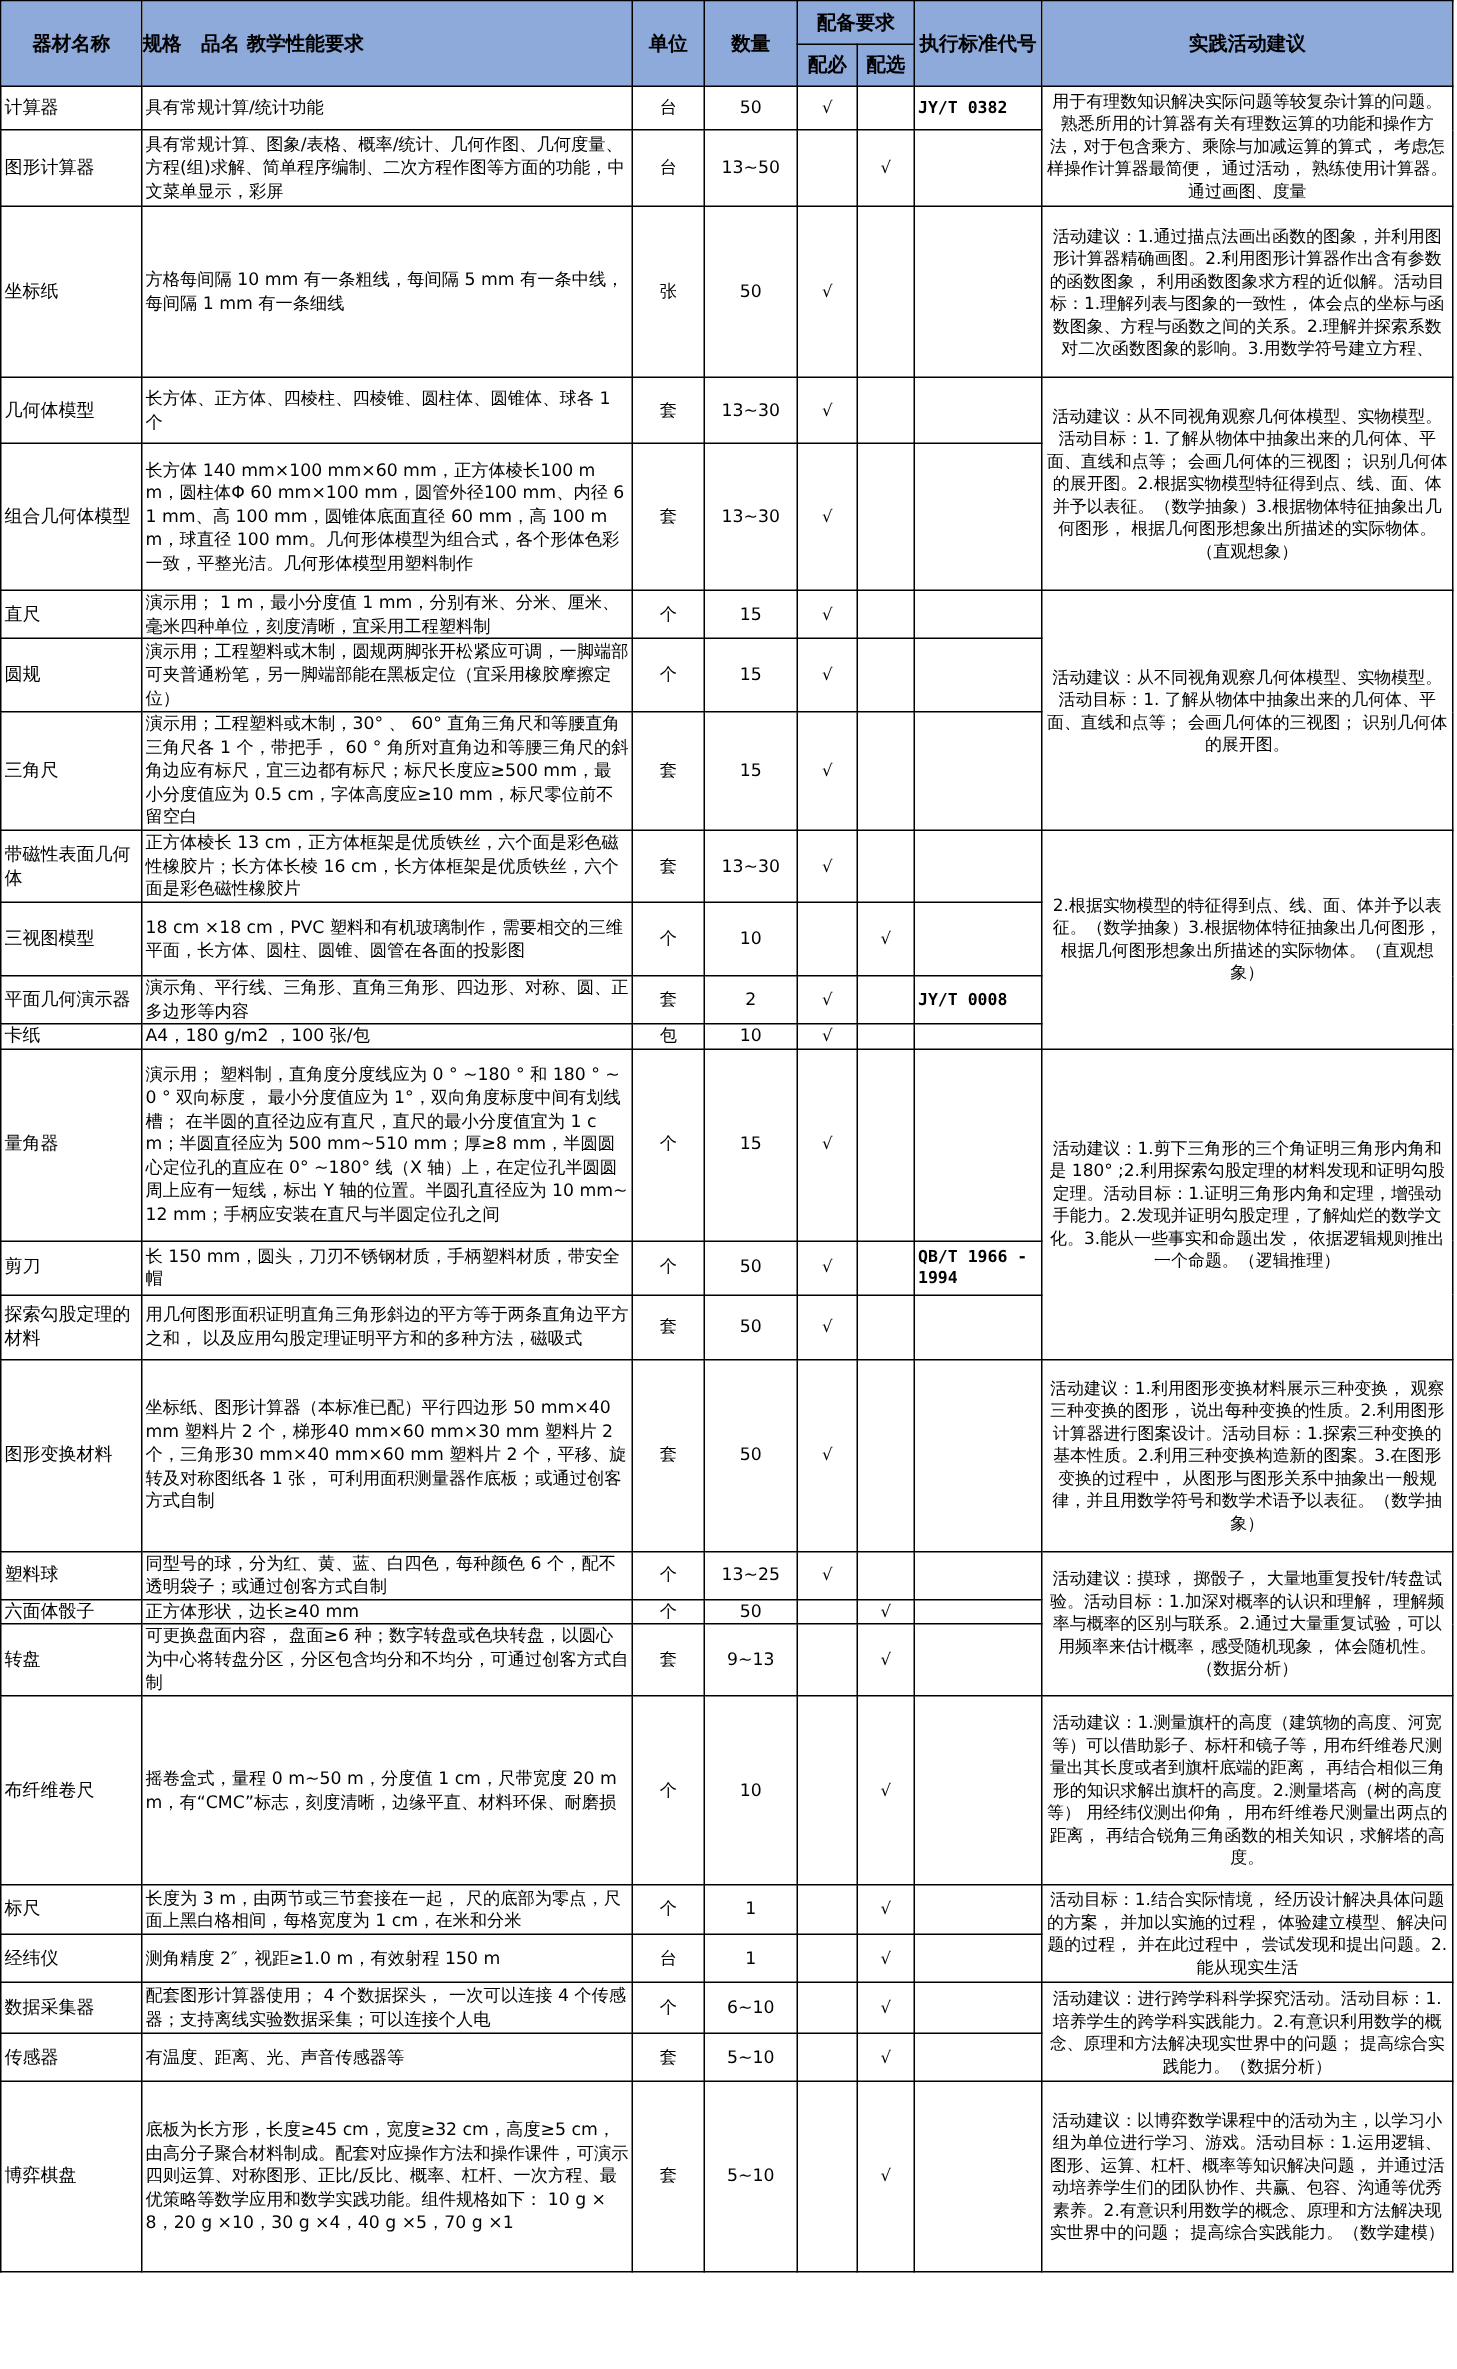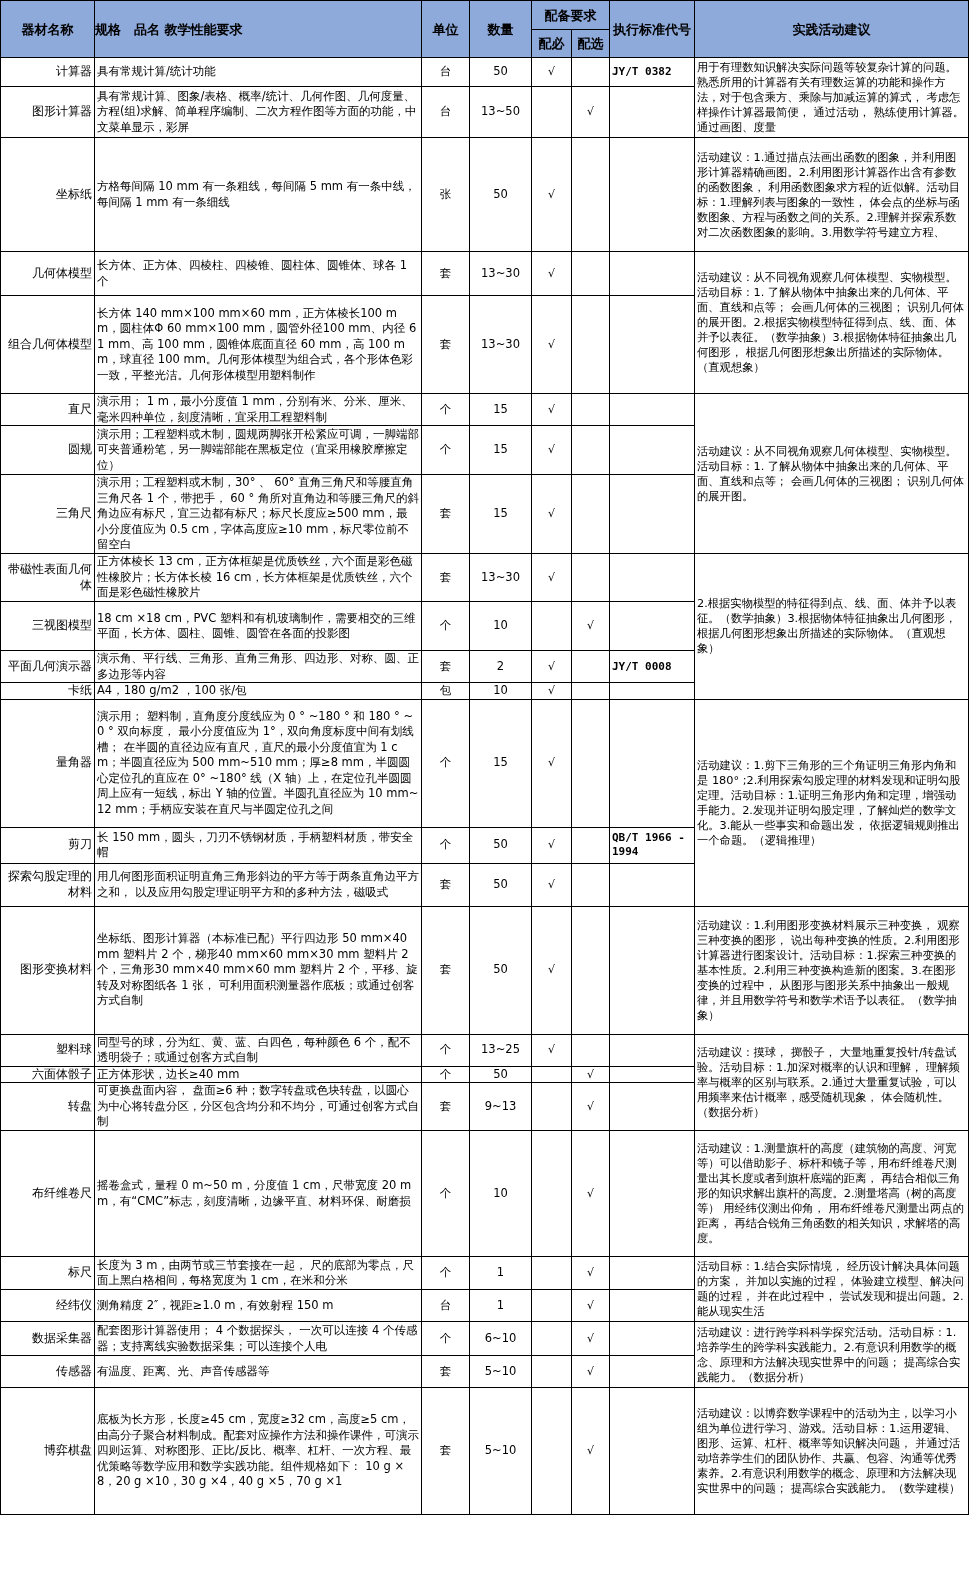--- a/index.html
+++ b/index.html
@@ -18,25 +18,25 @@
     word-break: break-all;
   }
   table.eq th {
     background: #8eaadb;
     font-weight: bold;
     font-size: 13px;
     line-height: 17px;
     padding: 0;
   }
   th.left { text-align: left; padding-left: 2px; }
-  td.name { text-align: right; font-size: 12px; }
+  td.name { text-align: left; font-size: 12px; }
   td.spec { text-align: left; }
   td.c { text-align: center; }
   td.std { text-align: left; font-family: "DejaVu Sans Mono", monospace; font-size: 11px; line-height: 14px; font-weight: bold; }
-  td.adv { text-align: left; vertical-align: top; font-size: 11.3px; line-height: 15px; padding: 0 2px; }
+  td.adv { text-align: center; vertical-align: top; font-size: 11.3px; line-height: 15px; padding: 0 2px; }
   td.adv.mid { vertical-align: middle; }
   .check { font-size: 11px; font-style: italic; }
 </style>
 </head>
 <body>
 
 <table class="eq">
   <colgroup>
     <col style="width:94px">
       <col style="width:327px">

